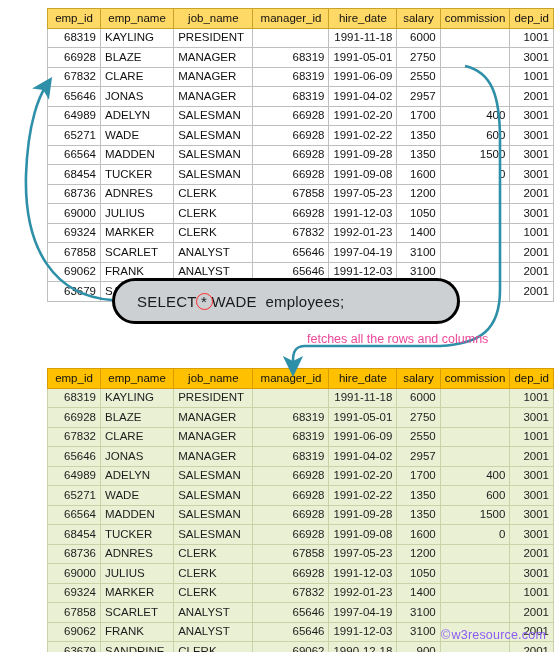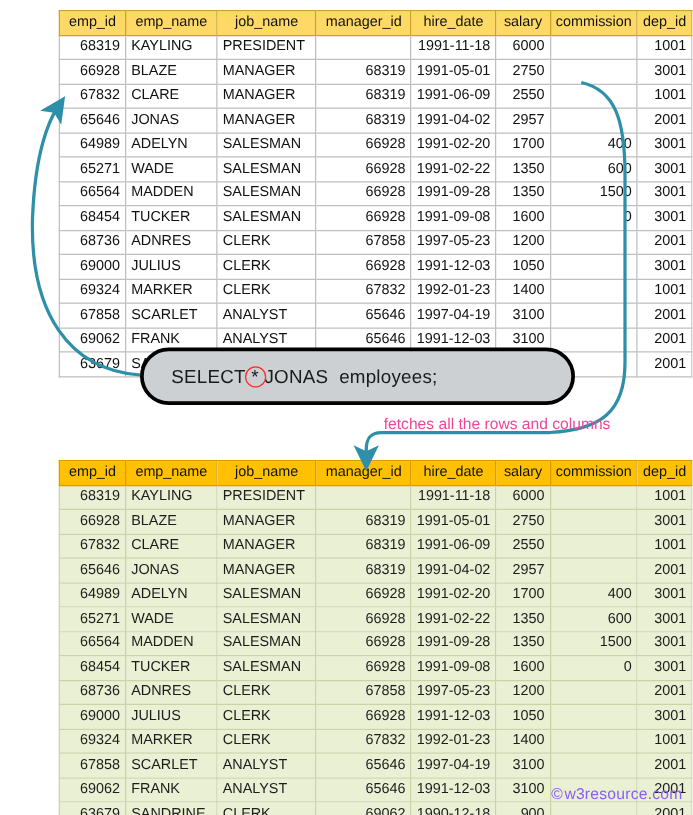--- a/index.html
+++ b/index.html
@@ -329,21 +329,21 @@
     </tbody>
 </table>
 
 <div id="sql-statement">
   <div class="sql-text">
     <span class="sql-kw">SELECT</span>
     <span class="star-wrap">
       <span class="ring"></span>
       <span class="star">*</span>
     </span>
-    <span class="sql-kw">JONAS  employees;</span>
+    <span class="sql-kw">WADE  employees;</span>
   </div>
 </div>
 
 <div id="annotation-fetches">fetches  all the rows and columns</div>
 
 <table class="sql-table" id="table-bottom">
   <colgroup>
       <col class="c-emp-id">
       <col class="c-emp-name">
       <col class="c-job-name">

